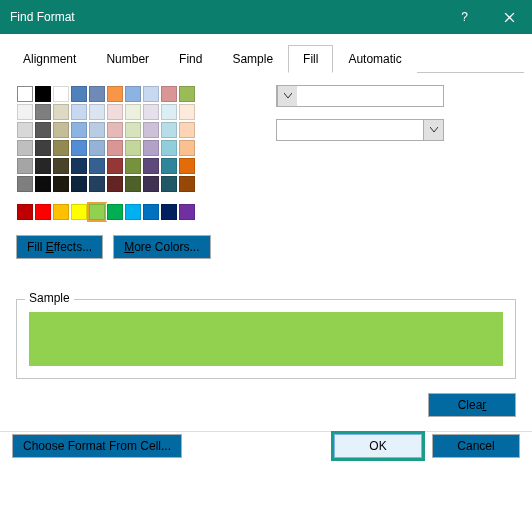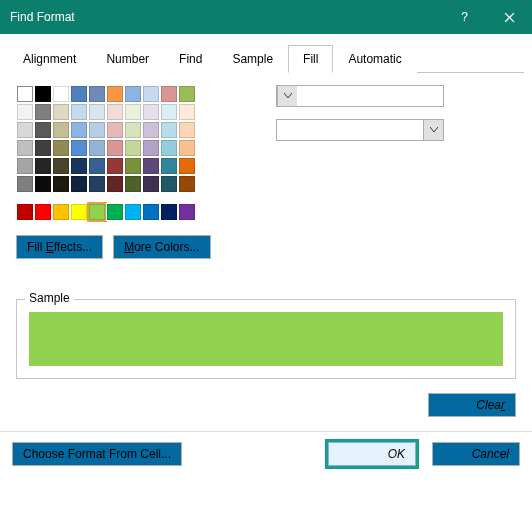--- a/index.html
+++ b/index.html
@@ -16,32 +16,32 @@
   .right { flex: 1; }
   .lbl { margin-bottom: 4px; }
   .nocolor { border: 1px solid #7eb4ea; background: #e6f2fb; text-align: center; padding: 4px 0; width: 178px; margin-bottom: 6px; }
   .swatches { display: flex; flex-wrap: wrap; width: 180px; gap: 0; }
   .sw { width: 18px; height: 18px; border: 1px solid #fff; box-shadow: inset 0 0 0 1px rgba(0,0,0,.15); }
   .sw.nc { background: #fff; box-shadow: inset 0 0 0 1px #888; }
   .sw.sel { outline: 2px solid #e8a23c; outline-offset: -1px; }
   .gap { height: 10px; }
   .btnrow { display: flex; gap: 10px; margin-top: 14px; }
   .winbtn { background: #0369a1; border: 1px solid #adadad; padding: 4px 10px; cursor: default; }
-  .winbtn.wide { min-width: 88px; text-align: right; font-style: italic; }
+  .winbtn.wide { min-width: 88px; text-align: center; }
   .winbtn.primary { outline: 3px solid #1a9c88; outline-offset: 0; background:#e5f1fb; border-color:#7eb4ea;}
   .combo { display: flex; border: 1px solid #adadad; height: 22px; width: 168px; }
   .combo .val { flex: 1; display: flex; align-items: center; justify-content: center; }
   .combo .dd { width: 20px; border-left: 1px solid #adadad; display: flex; align-items: center; justify-content: center; background:#e1e1e1;}
   .fieldgap { height: 12px; }
   .sample-area { margin: 40px 16px 0 16px; }
   .sample-frame { border: 1px solid #c5c5c5; height: 80px; margin-top: 12px; position: relative; }
   .sample-lbl { position: absolute; top: -9px; left: 8px; background: #fff; padding: 0 4px; }
   .sample-fill { position: absolute; inset: 12px; background: #92d050; }
   .footer1 { display: flex; justify-content: flex-end; margin: 14px 16px 0 16px; }
-  .footer2 { display: flex; justify-content: space-between; align-items: center; border-top: 1px solid #ddd; padding: 10px 12px; margin-top: 14px; }
+  .footer2 { display: flex; justify-content: space-between; align-items: center; border-top: 1px solid #ddd; padding: 2px 12px; margin-top: 14px; }
   .u { text-decoration: underline; }
 </style>
 </head>
 <body>
 
 <div class="titlebar">
   <span class="title">Find Format</span>
   <div class="btn">
       <span>?</span>
     </div>
@@ -170,17 +170,17 @@
     <div class="sample-fill" id="sample-fill" style="background: rgb(146, 208, 80);"></div>
   </div>
 </div>
 
 <div class="footer1">
   <div class="winbtn wide"><span>Clea<span class="u">r</span></span></div>
 </div>
 
 <div class="footer2">
   <div class="winbtn">Choose Format From Cell...</div>
-  <div style="display:flex; gap:16px;border-radius:10px;">
+  <div style="display:flex; gap:10px;border-radius:10px;">
     <div class="winbtn wide primary">OK</div>
     <div class="winbtn wide">Cancel</div>
   </div>
 </div>
 
 </body></html>

